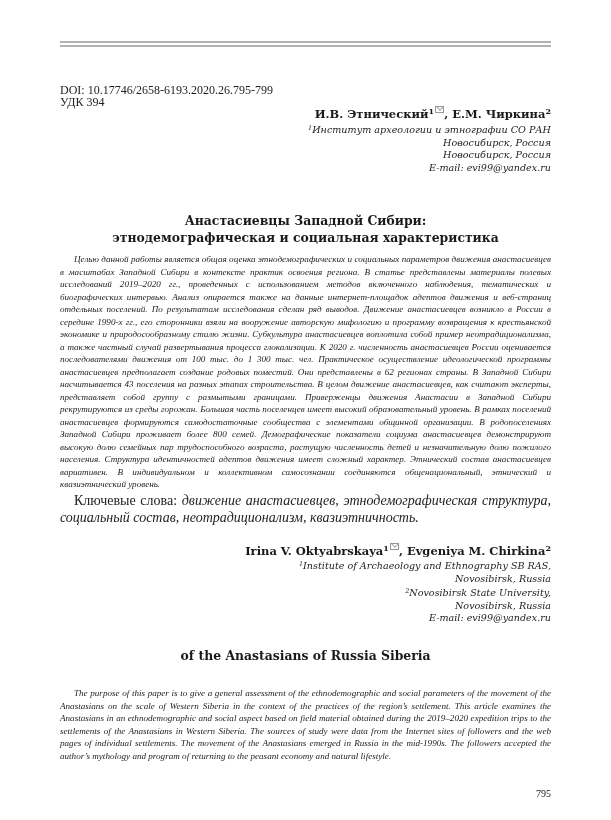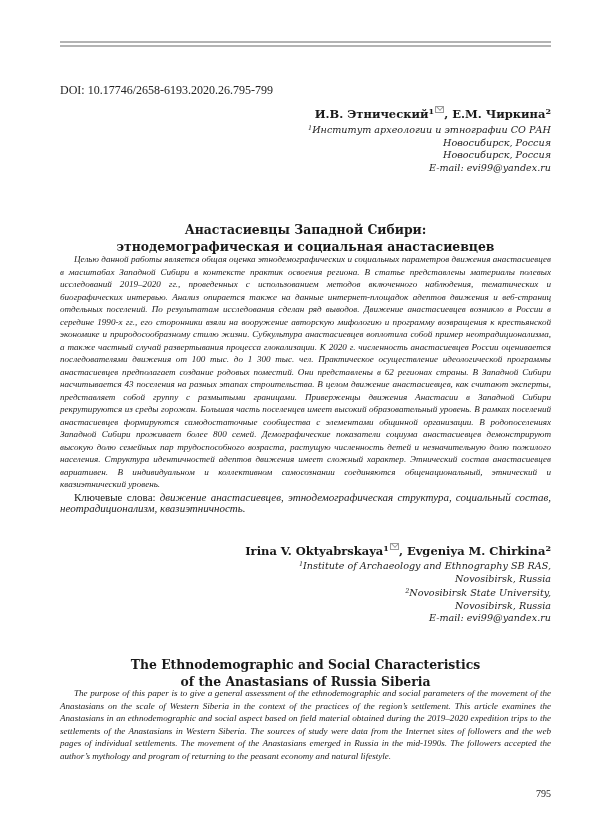--- a/index.html
+++ b/index.html
@@ -7,51 +7,52 @@
   .rule { position: absolute; left: 60px; width: 491px; height: 2px; background: #b3b3b3; }
   .rule.r1 { top: 41px; }
   .rule.r2 { top: 45px; }
   .meta { position: absolute; left: 60px; top: 85px; font-family: "Liberation Serif", serif; font-size: 12px; line-height: 11.5px; color: #222; }
   .authors { position: absolute; right: 60px; text-align: right; font-family: "DejaVu Serif", serif; font-weight: bold; font-size: 11.5px; color: #1a1a1a; }
   .authors sup { font-size: 8px; vertical-align: 4px; }
   .env { display: inline-block; width: 9px; height: 7px; border: 1px solid #999; position: relative; vertical-align: 5px; margin-left: 1px; box-sizing: border-box; }
   .env::before { content: ""; position: absolute; left: 0; top: -1px; width: 5px; height: 5px; border-right: 1px solid #999; border-bottom: 1px solid #999; transform: translate(1px,-2px) rotate(45deg) scale(0.9); }
   .affil { position: absolute; right: 60px; text-align: right; font-family: "DejaVu Serif", serif; font-style: italic; font-size: 9.6px; line-height: 12.6px; color: #222; }
   .affil sup { font-size: 6.5px; vertical-align: 3px; }
-  .title { position: absolute; left: 60px; width: 491px; text-align: center; font-family: "DejaVu Serif", serif; font-weight: bold; font-size: 12.4px; line-height: 17px; color: #1a1a1a; margin-top: 9px; }
+  .title { position: absolute; left: 60px; width: 491px; text-align: center; font-family: "DejaVu Serif", serif; font-weight: bold; font-size: 12.4px; line-height: 17px; color: #1a1a1a; }
   .abstract { position: absolute; left: 60px; width: 491px; font-family: "Liberation Serif", serif; font-style: italic; font-size: 9.1px; line-height: 12.5px; text-align: justify; color: #222; }
   .abstract p { margin: 0; text-indent: 14px; }
-  .keywords { position: absolute; left: 60px; width: 491px; font-family: "Liberation Serif", serif; font-size: 11px; line-height: 11px; text-align: justify; color: #222; text-indent: 14px; }
+  .keywords { position: absolute; left: 60px; width: 491px; font-family: "Liberation Serif", serif; font-size: 14px; line-height: 17px; text-align: justify; color: #222; text-indent: 14px; }
   .keywords .kw { font-style: italic; }
   .pagenum { position: absolute; right: 60px; top: 775px; font-family: "Liberation Serif", serif; font-size: 10px; color: #222; margin-top: 13px; }
 </style>
 </head>
 <body>
 
 <div class="rule r1"></div>
 <div class="rule r2"></div>
 
 <div class="meta">
   <div>DOI: 10.17746/2658-6193.2020.26.795-799</div>
+  <div>УДК 394</div>
 </div>
 
 <div class="authors" style="top:106px;">
   <span>И.В. Этнический</span><sup>1</sup><span class="env"></span><span>, </span><span>Е.М. Чиркина</span><sup>2</sup>
 </div>
 
 <div class="affil" style="top:122px;">
   <div><sup>1</sup><span>Институт археологии и этнографии СО РАН</span></div>
   <div><span>Новосибирск, Россия</span></div>
   <div><span>Новосибирск, Россия</span></div>
   <div><span>E-mail: evi99@yandex.ru</span></div>
 </div>
 
 <div class="title" style="top:212px;">
   <div>Анастасиевцы Западной Сибири:</div>
-  <div>этнодемографическая и социальная анастасиевцев</div>
+  <div>этнодемографическая и социальная характеристика</div>
 </div>
 
 <div class="abstract" style="top:253px;">
   <p>Целью данной работы является общая оценка этнодемографических и социальных параметров движения анастасиевцев в масштабах Западной Сибири в контексте практик освоения региона. В статье представлены материалы полевых исследований 2019–2020 гг., проведенных с использованием методов включенного наблюдения, тематических и биографических интервью. Анализ опирается также на данные интернет-площадок адептов движения и веб-страниц отдельных поселений. По результатам исследования сделан ряд выводов. Движение анастасиевцев возникло в России в середине 1990-х гг., его сторонники взяли на вооружение авторскую мифологию и программу возвращения к крестьянской экономике и природосообразному стилю жизни. Субкультура анастасиевцев воплотила собой пример неотрадиционализма, а также частный случай развертывания процесса глокализации. К 2020 г. численность анастасиевцев России оценивается последователями движения от 100 тыс. до 1 300 тыс. чел. Практическое осуществление идеологической программы анастасиевцев предполагает создание родовых поместий. Они представлены в 62 регионах страны. В Западной Сибири насчитывается 43 поселения на разных этапах строительства. В целом движение анастасиевцев, как считают эксперты, представляет собой группу с размытыми границами. Приверженцы движения Анастасии в Западной Сибири рекрутируются из среды горожан. Большая часть поселенцев имеет высокий образовательный уровень. В рамках поселений анастасиевцев формируются самодостаточные сообщества с элементами общинной организации. В родопоселениях Западной Сибири проживает более 800 семей. Демографические показатели социума анастасиевцев демонстрируют высокую долю семейных пар трудоспособного возраста, растущую численность детей и незначительную долю пожилого населения. Структура идентичностей адептов движения имеет сложный характер. Этнический состав анастасиевцев вариативен. В индивидуальном и коллективном самосознании соединяются общенациональный, этнический и квазиэтнический уровень.</p>
 </div>
 
 <div class="keywords" style="top:492px;">
   <span>Ключевые слова: </span><span class="kw">движение анастасиевцев, этнодемографическая структура, социальный состав, неотрадиционализм, квазиэтничность.</span>
 </div>
 
@@ -61,21 +62,20 @@
 
 <div class="affil" style="top:558px;">
   <div><sup>1</sup><span>Institute of Archaeology and Ethnography SB RAS,</span></div>
   <div><span>Novosibirsk, Russia</span></div>
   <div><sup>2</sup><span>Novosibirsk State University,</span></div>
   <div><span>Novosibirsk, Russia</span></div>
   <div><span>E-mail: evi99@yandex.ru</span></div>
 </div>
 
 <div class="title" style="top:647px;">
-  <div>The Ethnodemographic and Social Characteristics</div>
   <div>of the Anastasians of Russia Siberia</div>
 </div>
 
 <div class="abstract" style="top:687px;">
   <p>The purpose of this paper is to give a general assessment of the ethnodemographic and social parameters of the movement of the Anastasians on the scale of Western Siberia in the context of the practices of the region’s settlement. This article examines the Anastasians in an ethnodemographic and social aspect based on field material obtained during the 2019–2020 expedition trips to the settlements of the Anastasians in Western Siberia. The sources of study were data from the Internet sites of followers and the web pages of individual settlements. The movement of the Anastasians emerged in Russia in the mid-1990s. The followers accepted the author’s mythology and program of returning to the peasant economy and natural lifestyle.</p>
 </div>
 
 <div class="pagenum">795</div>
 
 </body></html>

